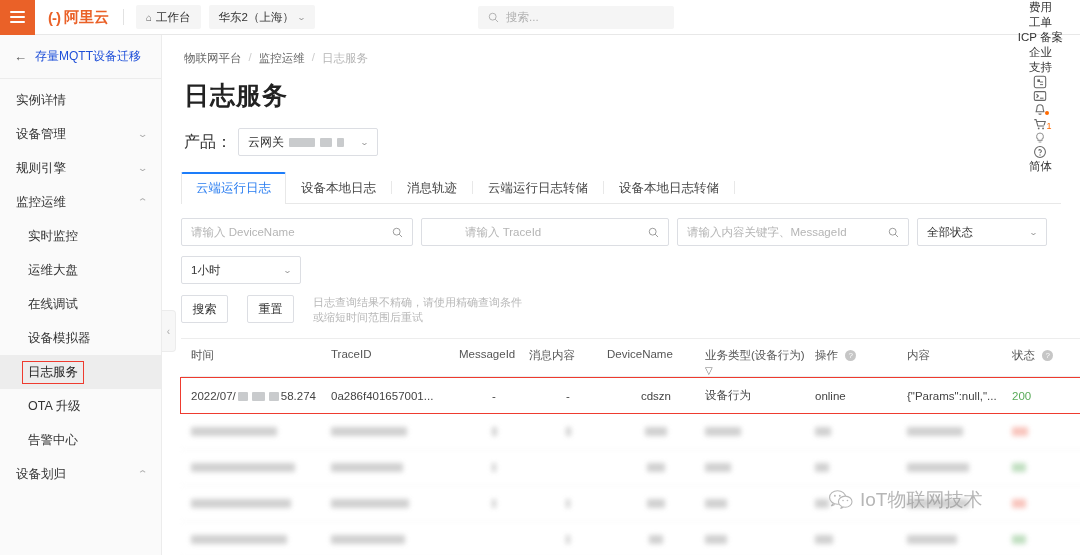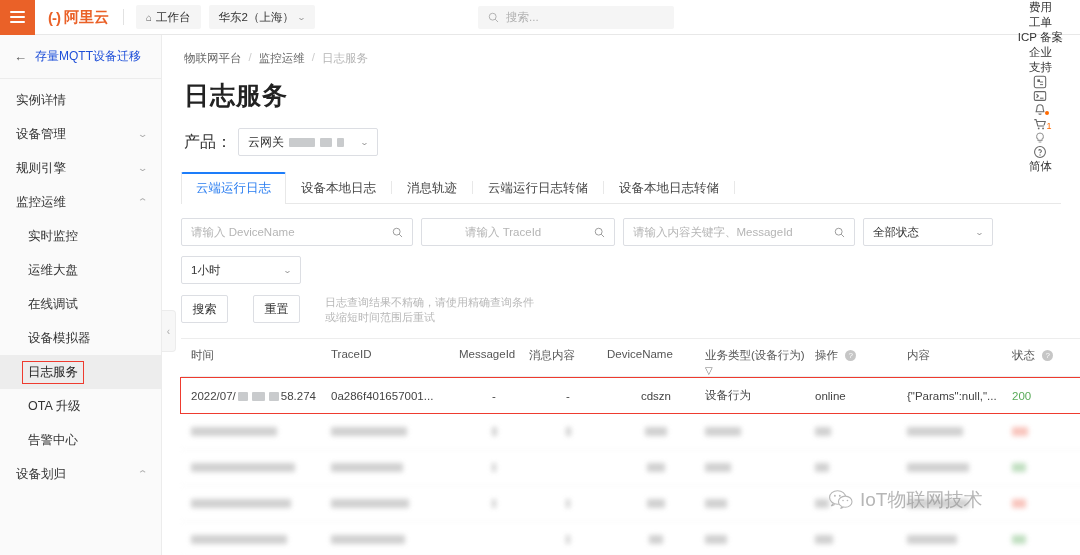--- a/index.html
+++ b/index.html
@@ -157,28 +157,28 @@
   
   .filters {
     display: flex; gap: 8px; padding: 14px 0 0 19px; align-items: center;
   }
   .field {
     height: 28px; border: 1px solid #dcdee3; border-radius: 2px; background: #fff;
     display: flex; align-items: center; justify-content: space-between;
     padding: 0 9px; font-size: 11.5px; color: #b5b5b5; cursor: text;
   }
   .field.f1 { width: 232px; }
-  .field.f2 { width: 194px; padding-left: 43px; }
+  .field.f2 { width: 248px; padding-left: 43px; }
   .field.f3 { width: 232px; }
   .field.f4 { width: 130px; color: #333; cursor: pointer; }
   .field.f5 { width: 120px; color: #333; cursor: pointer; }
   .srow2 { padding: 10px 0 0 19px; }
 
   .btnrow {
-    display: flex; align-items: flex-start; gap: 25px; padding: 11px 0 0 19px;
+    display: flex; align-items: flex-start; gap: 19px; padding: 11px 0 0 19px;
   }
   .btn {
     width: 47px; height: 28px; border: 1px solid #dcdee3; border-radius: 2px;
     display: flex; align-items: center; justify-content: center;
     font-size: 12px; color: #333; background: #fff; cursor: pointer;
   }
   .hint { font-size: 11px; color: #b8b8b8; line-height: 15px; padding-top: 0px; }
 
   
   .table { margin: 13px 0 0 19px; width: 1043px; border-top: 1px solid #ededed; }

